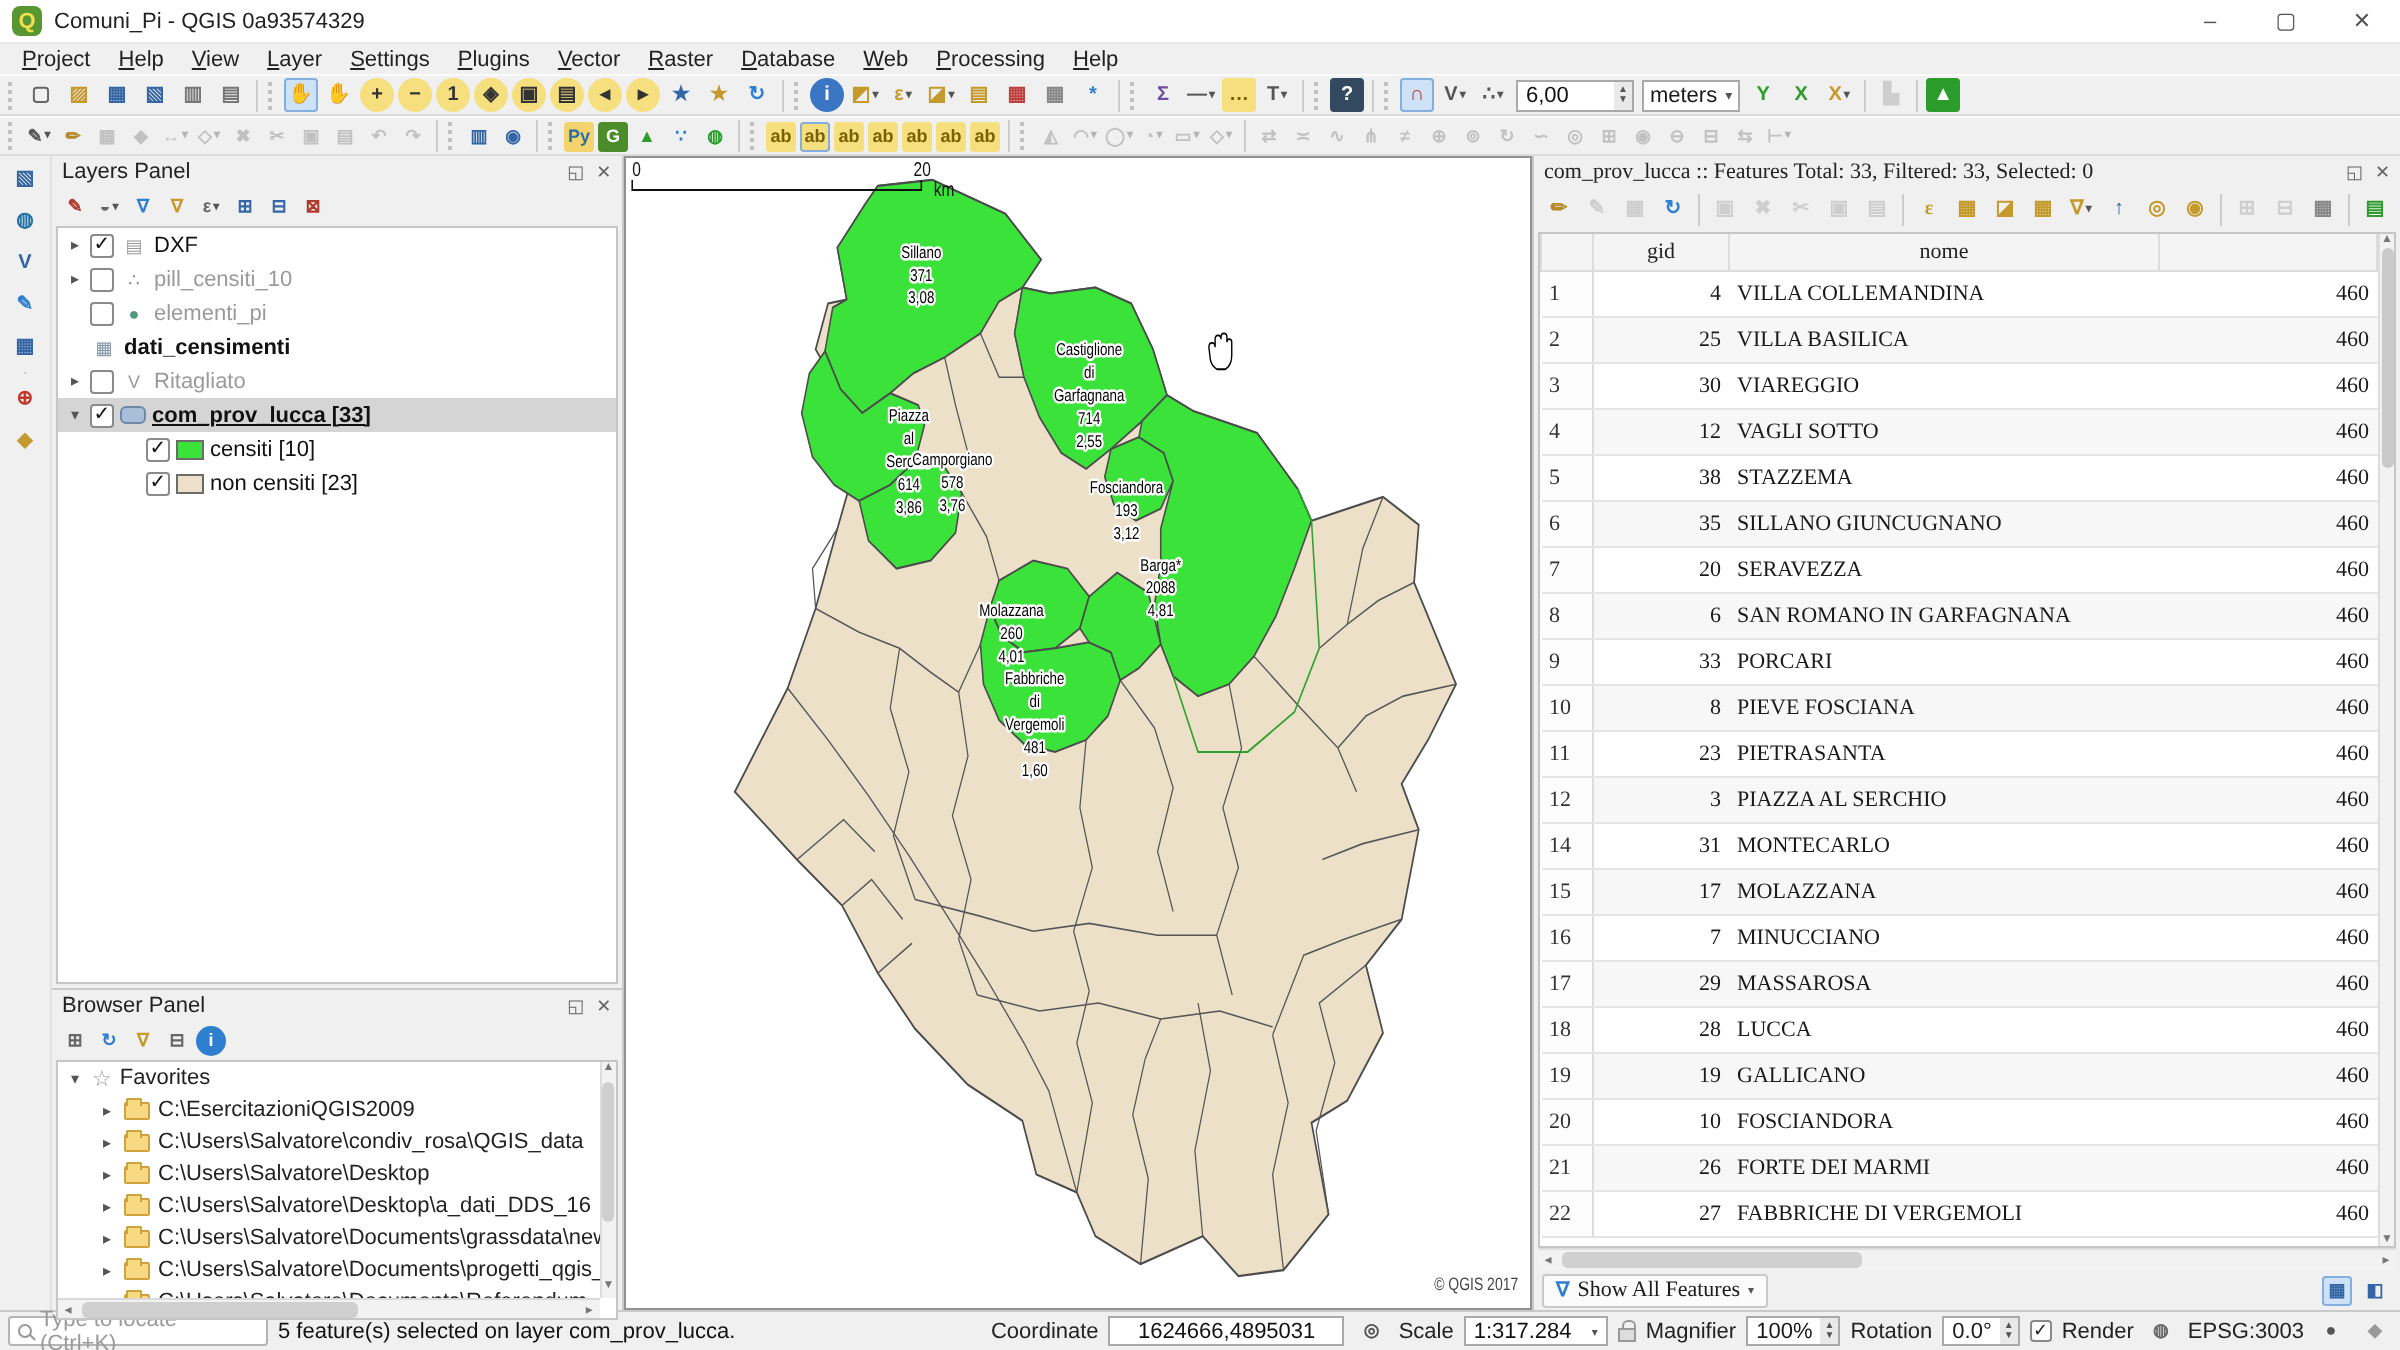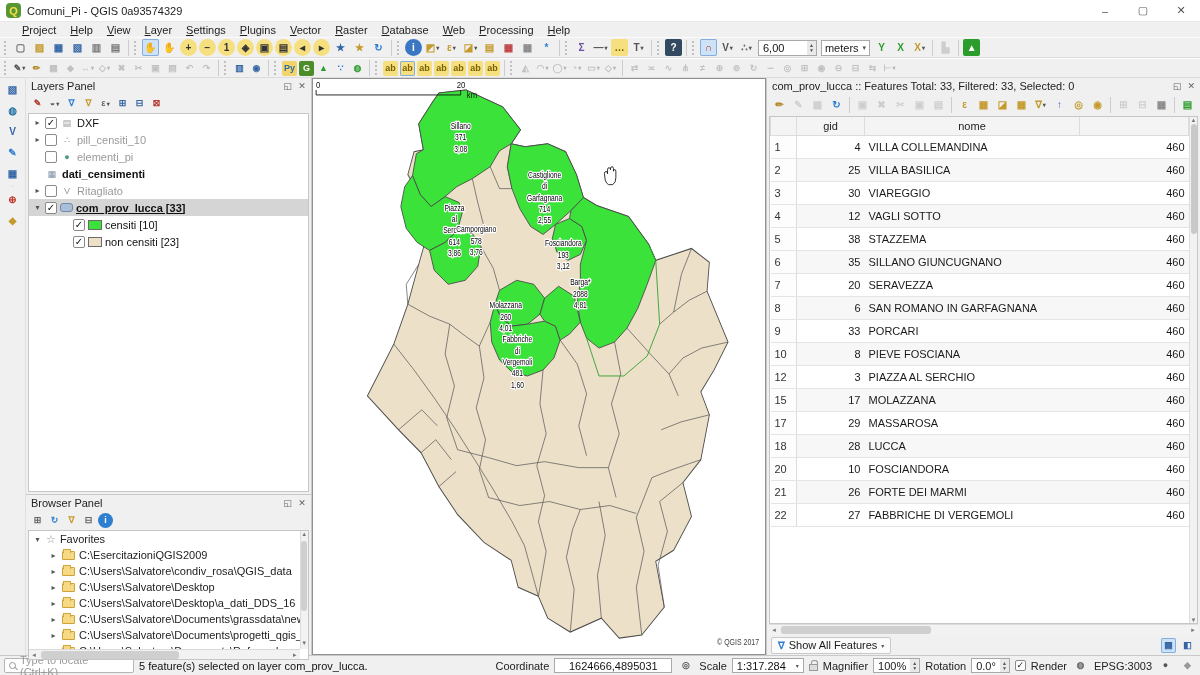--- a/index.html
+++ b/index.html
@@ -8,21 +8,21 @@
   .app { width:1200px; height:675px; display:flex; flex-direction:column; }
 
   
   .titlebar { height:22px; background:#ffffff; display:flex; align-items:center; padding-left:6px; gap:6px; border-bottom:1px solid #e8e8e8; flex:0 0 22px;}
   .qgis-logo { width:15px; height:15px; border-radius:4px; background:#589632; color:#f4e04d; font-weight:bold; font-size:11px; display:flex; align-items:center; justify-content:center; }
   .win-title { font-size:11px; color:#222; }
   .win-controls { margin-left:auto; display:flex; height:100%; }
   .win-btn { width:38px; height:100%; display:flex; align-items:center; justify-content:center; color:#555; font-size:11px; }
 
   
-  .menubar { height:15px; flex:0 0 15px; display:flex; align-items:center; padding:0 15px; background:#f0f0f0; }
+  .menubar { height:15px; flex:0 0 15px; display:flex; align-items:center; padding:0 4px; background:#f0f0f0; }
   .menu-item { display:inline-block; padding:0 7px; font-size:11px; color:#222; }
   .menu-item::first-letter { text-decoration:underline; }
 
   
   .toolbar { display:flex; align-items:center; padding:0 2px; background:#f0f0f0; border-top:1px solid #fbfbfb; border-bottom:1px solid #dcdcdc; }
   .tb1 { height:21px; flex:0 0 21px; }
   .tb2 { height:20px; flex:0 0 20px; }
   .chip { min-width:17px; height:17px; border-radius:2px; display:flex; align-items:center; justify-content:center; font-size:10px; font-weight:bold; color:#444; margin:0 1px; line-height:1; white-space:nowrap; }
   .chip.sm { min-width:15px; height:15px; font-size:9px; }
   .chip.r { border-radius:50%; }
@@ -74,21 +74,21 @@
   .vscroll { position:absolute; top:0; right:0; bottom:10px; width:8px; background:#f2f2f2; border-left:1px solid #ddd; display:flex; flex-direction:column; align-items:center;}
   .vscroll .ar { font-size:6px; color:#777; height:9px; }
   .vscroll .track { flex:1; width:6px; position:relative;}
   .vscroll .thumb { position:absolute; top:1px; left:0; width:6px; background:#cfcfcf; border-radius:3px;}
 
   
   .map-wrap { flex:1; position:relative; background:#fff; border:1px solid #919191; min-width:0;}
   .map-wrap svg { position:absolute; inset:0; }
 
   
-  .right-dock { flex:0 0 350px; display:flex; flex-direction:column; background:#f0f0f0; border-left:1px solid #c9c9c9;}
+  .right-dock { flex:0 0 350px; display:flex; flex-direction:column; background:#f0f0f0; border-left:1px solid #c9c9c9;font-family:Liberation Serif, serif;}
   .attr-body { flex:1; display:flex; flex-direction:column; margin:0 2px; border:1px solid #c6c6c6; background:#fff; min-height:0; position:relative;}
   table.attr { border-collapse:collapse; table-layout:fixed; width:calc(100% - 8px); }
   table.attr th { height:18px; background:#f4f4f4; border:1px solid #dcdcdc; border-top:none; font-weight:normal; font-size:11px; color:#222;}
   table.attr td { height:23px; border-bottom:1px solid #e4e4e4; font-size:11px; padding:0 4px; overflow:hidden; white-space:nowrap;}
   table.attr tr:nth-child(even) td { background:#f7f7f7; }
   td.gut { background:#fdfdfd !important; border-right:1px solid #dcdcdc; color:#333; }
   td.num { text-align:right; }
   td.code { text-align:right; padding-right:1px;}
   .attr-vscroll { position:absolute; top:0; right:0; bottom:0; width:8px; background:#f2f2f2; border-left:1px solid #ddd; display:flex; flex-direction:column; align-items:center;}
   .attr-hscroll { height:11px; background:#f2f2f2; border-top:1px solid #ddd; display:flex; align-items:center; flex:0 0 11px; margin:0 2px;}
@@ -602,41 +602,65 @@
                 <td>PORCARI</td>
                 <td class="code">460</td>
               </tr>
               <tr>
                 <td class="gut">10</td>
                 <td class="num">8</td>
                 <td>PIEVE FOSCIANA</td>
                 <td class="code">460</td>
               </tr>
               <tr>
+                <td class="gut">11</td>
+                <td class="num">23</td>
+                <td>PIETRASANTA</td>
+                <td class="code">460</td>
+              </tr>
+              <tr>
                 <td class="gut">12</td>
                 <td class="num">3</td>
                 <td>PIAZZA AL SERCHIO</td>
                 <td class="code">460</td>
               </tr>
               <tr>
+                <td class="gut">14</td>
+                <td class="num">31</td>
+                <td>MONTECARLO</td>
+                <td class="code">460</td>
+              </tr>
+              <tr>
                 <td class="gut">15</td>
                 <td class="num">17</td>
                 <td>MOLAZZANA</td>
                 <td class="code">460</td>
               </tr>
               <tr>
+                <td class="gut">16</td>
+                <td class="num">7</td>
+                <td>MINUCCIANO</td>
+                <td class="code">460</td>
+              </tr>
+              <tr>
                 <td class="gut">17</td>
                 <td class="num">29</td>
                 <td>MASSAROSA</td>
                 <td class="code">460</td>
               </tr>
               <tr>
                 <td class="gut">18</td>
                 <td class="num">28</td>
                 <td>LUCCA</td>
+                <td class="code">460</td>
+              </tr>
+              <tr>
+                <td class="gut">19</td>
+                <td class="num">19</td>
+                <td>GALLICANO</td>
                 <td class="code">460</td>
               </tr>
               <tr>
                 <td class="gut">20</td>
                 <td class="num">10</td>
                 <td>FOSCIANDORA</td>
                 <td class="code">460</td>
               </tr>
               <tr>
                 <td class="gut">21</td>

